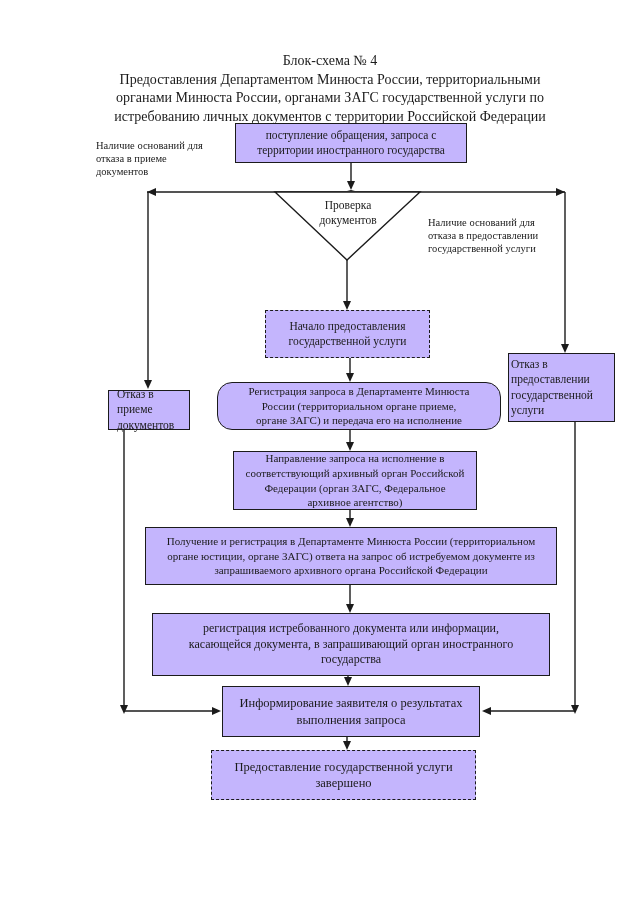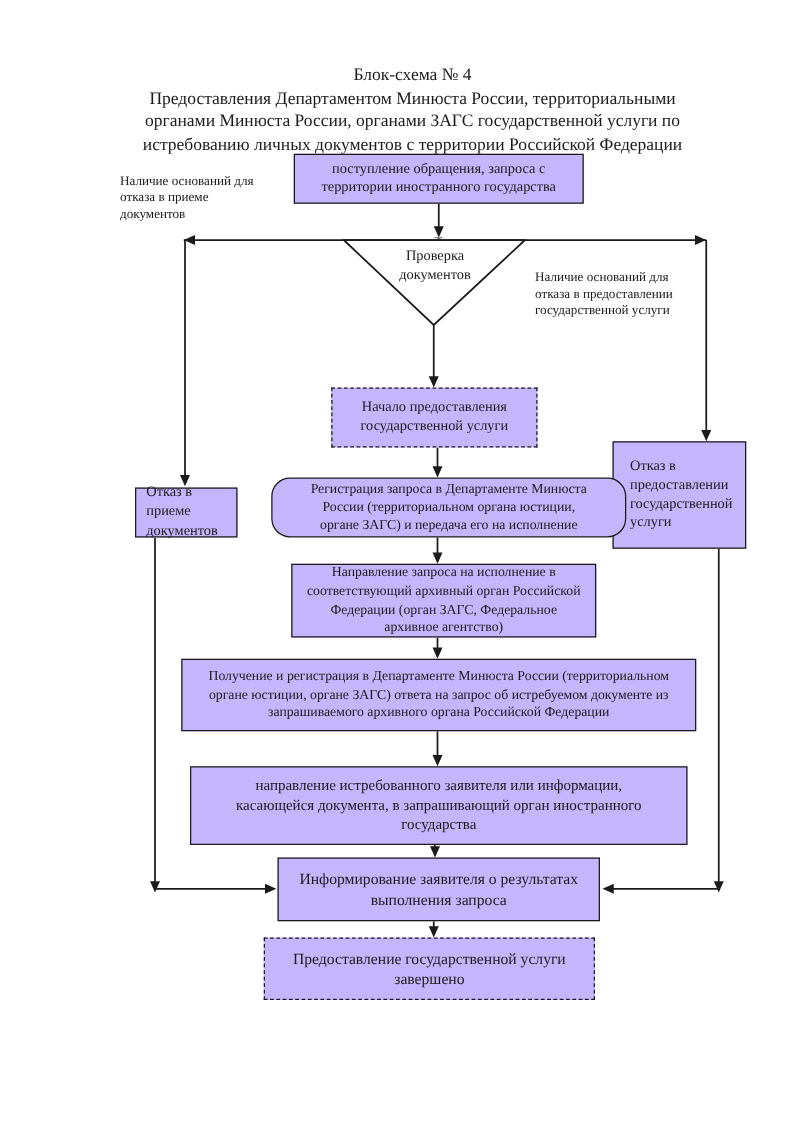--- a/index.html
+++ b/index.html
@@ -16,22 +16,22 @@
   .node.dashed{border-style:dashed;}
   .floating{position:absolute;font-size:10.5px;line-height:1.25;text-align:left;}
   .tri-label{position:absolute;border:none;background:transparent;}
   svg.connectors{position:absolute;left:0;top:0;}
   
   #nd-incoming{left:235px;top:123px;width:232px;height:40px;font-size:11.5px;}
   #nd-check{left:296px;top:196px;width:104px;height:34px;font-size:11.5px;}
   #nd-start{left:265px;top:310px;width:165px;height:48px;font-size:11.5px;}
   #nd-refuse-accept{left:108px;top:390px;width:82px;height:40px;font-size:11.5px;
     text-align:left;padding-left:8px;}
-  #nd-refuse-service{left:490px;top:353px;width:107px;height:86px;font-size:11.5px;
-    text-align:left;padding-left:13px;}
+  #nd-refuse-service{left:508px;top:353px;width:107px;height:69px;font-size:11.5px;
+    text-align:left;padding-left:2px;}
   #nd-registration{left:217px;top:382px;width:284px;height:48px;border-radius:15px;}
   #nd-forward{left:233px;top:451px;width:244px;height:59px;}
   #nd-receive{left:145px;top:527px;width:412px;height:58px;}
   #nd-send{left:152px;top:613px;width:398px;height:63px;font-size:12px;}
   #nd-inform{left:222px;top:686px;width:258px;height:51px;font-size:12.5px;font-family:Liberation Serif, serif;}
   #nd-finish{left:211px;top:750px;width:265px;height:50px;font-size:12.5px;}
   #lb-left{left:96px;top:139px;width:125px;}
   #lb-right{left:428px;top:216px;width:130px;}
 </style>
 </head>
@@ -134,39 +134,39 @@
 
   <div class="node" id="nd-refuse-service">
     <div>Отказ в</div>
     <div>предоставлении</div>
     <div>государственной</div>
     <div>услуги</div>
   </div>
 
   <div class="node" id="nd-registration">
     <div>Регистрация запроса в Департаменте Минюста</div>
-    <div>России (территориальном органа юстиции,</div>
+    <div>России (территориальном органе приеме,</div>
     <div>органе ЗАГС) и передача его на исполнение</div>
   </div>
 
   <div class="node" id="nd-forward">
     <div>Направление запроса на исполнение в</div>
     <div>соответствующий архивный орган Российской</div>
     <div>Федерации (орган ЗАГС, Федеральное</div>
     <div>архивное агентство)</div>
   </div>
 
   <div class="node" id="nd-receive">
     <div>Получение и регистрация в Департаменте Минюста России (территориальном</div>
     <div>органе юстиции, органе ЗАГС) ответа на запрос об истребуемом документе из</div>
     <div>запрашиваемого архивного органа Российской Федерации</div>
   </div>
 
   <div class="node" id="nd-send">
-    <div>направление истребованного заявителя или информации,</div>
+    <div>регистрация истребованного документа или информации,</div>
     <div>касающейся документа, в запрашивающий орган иностранного</div>
     <div>государства</div>
   </div>
 
   <div class="node" id="nd-inform">
     <div>Информирование заявителя о результатах</div>
     <div>выполнения запроса</div>
   </div>
 
   <div class="node dashed" id="nd-finish">

